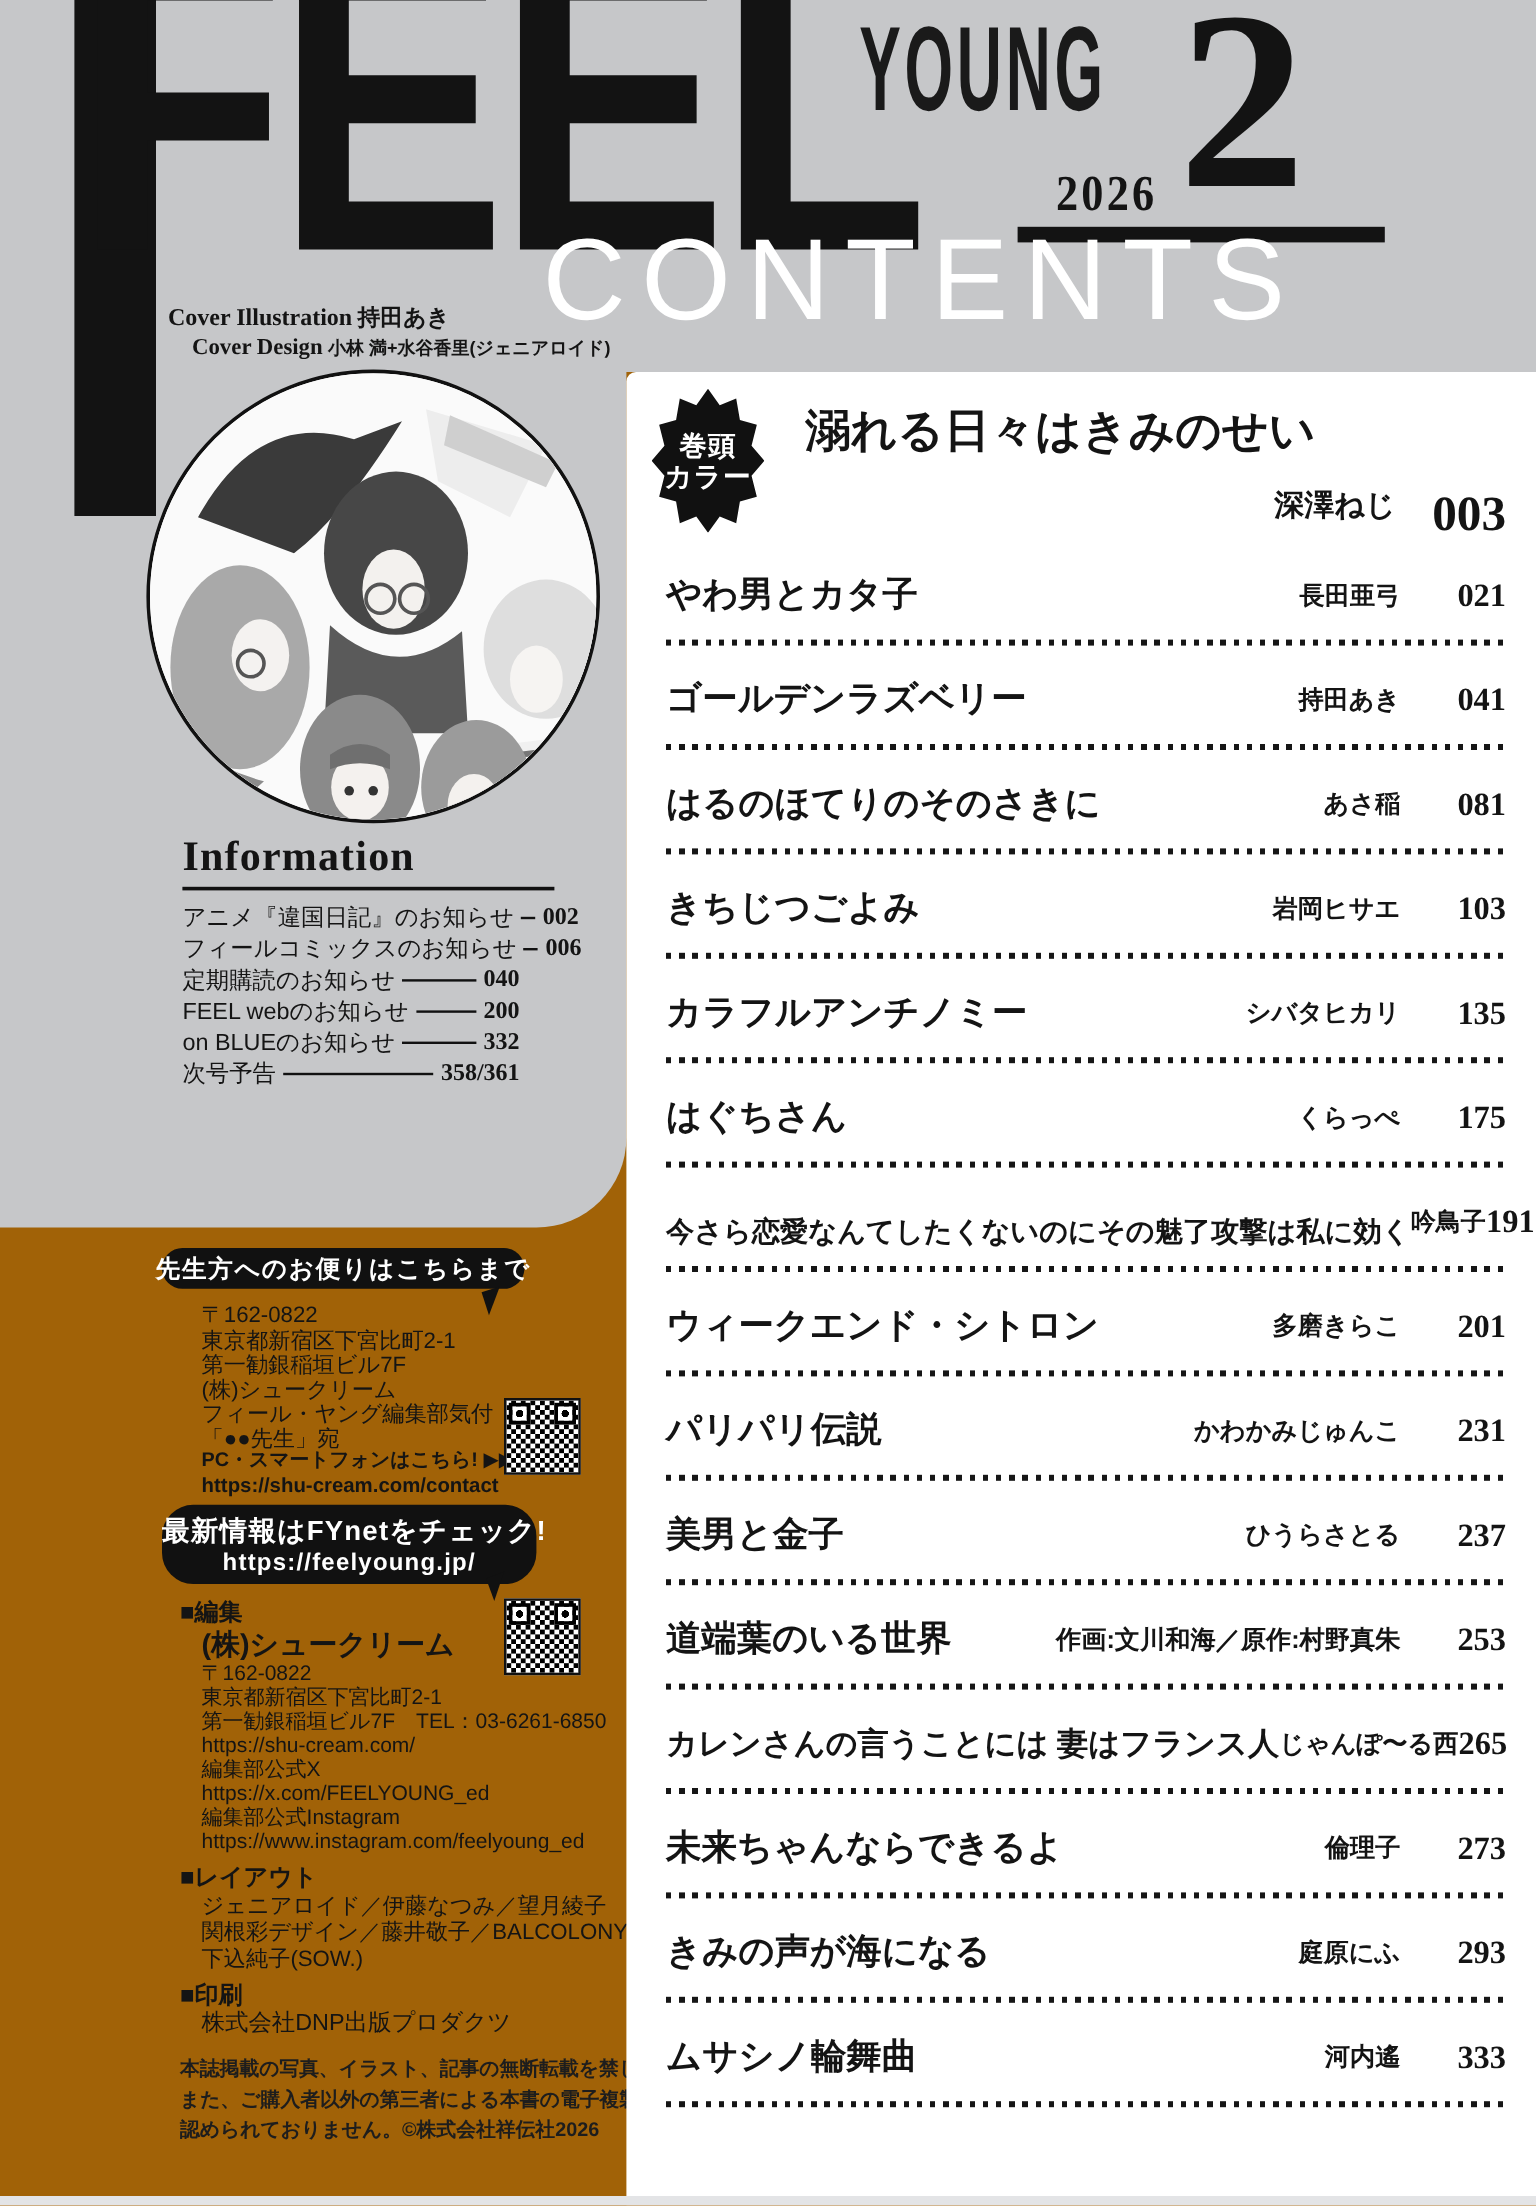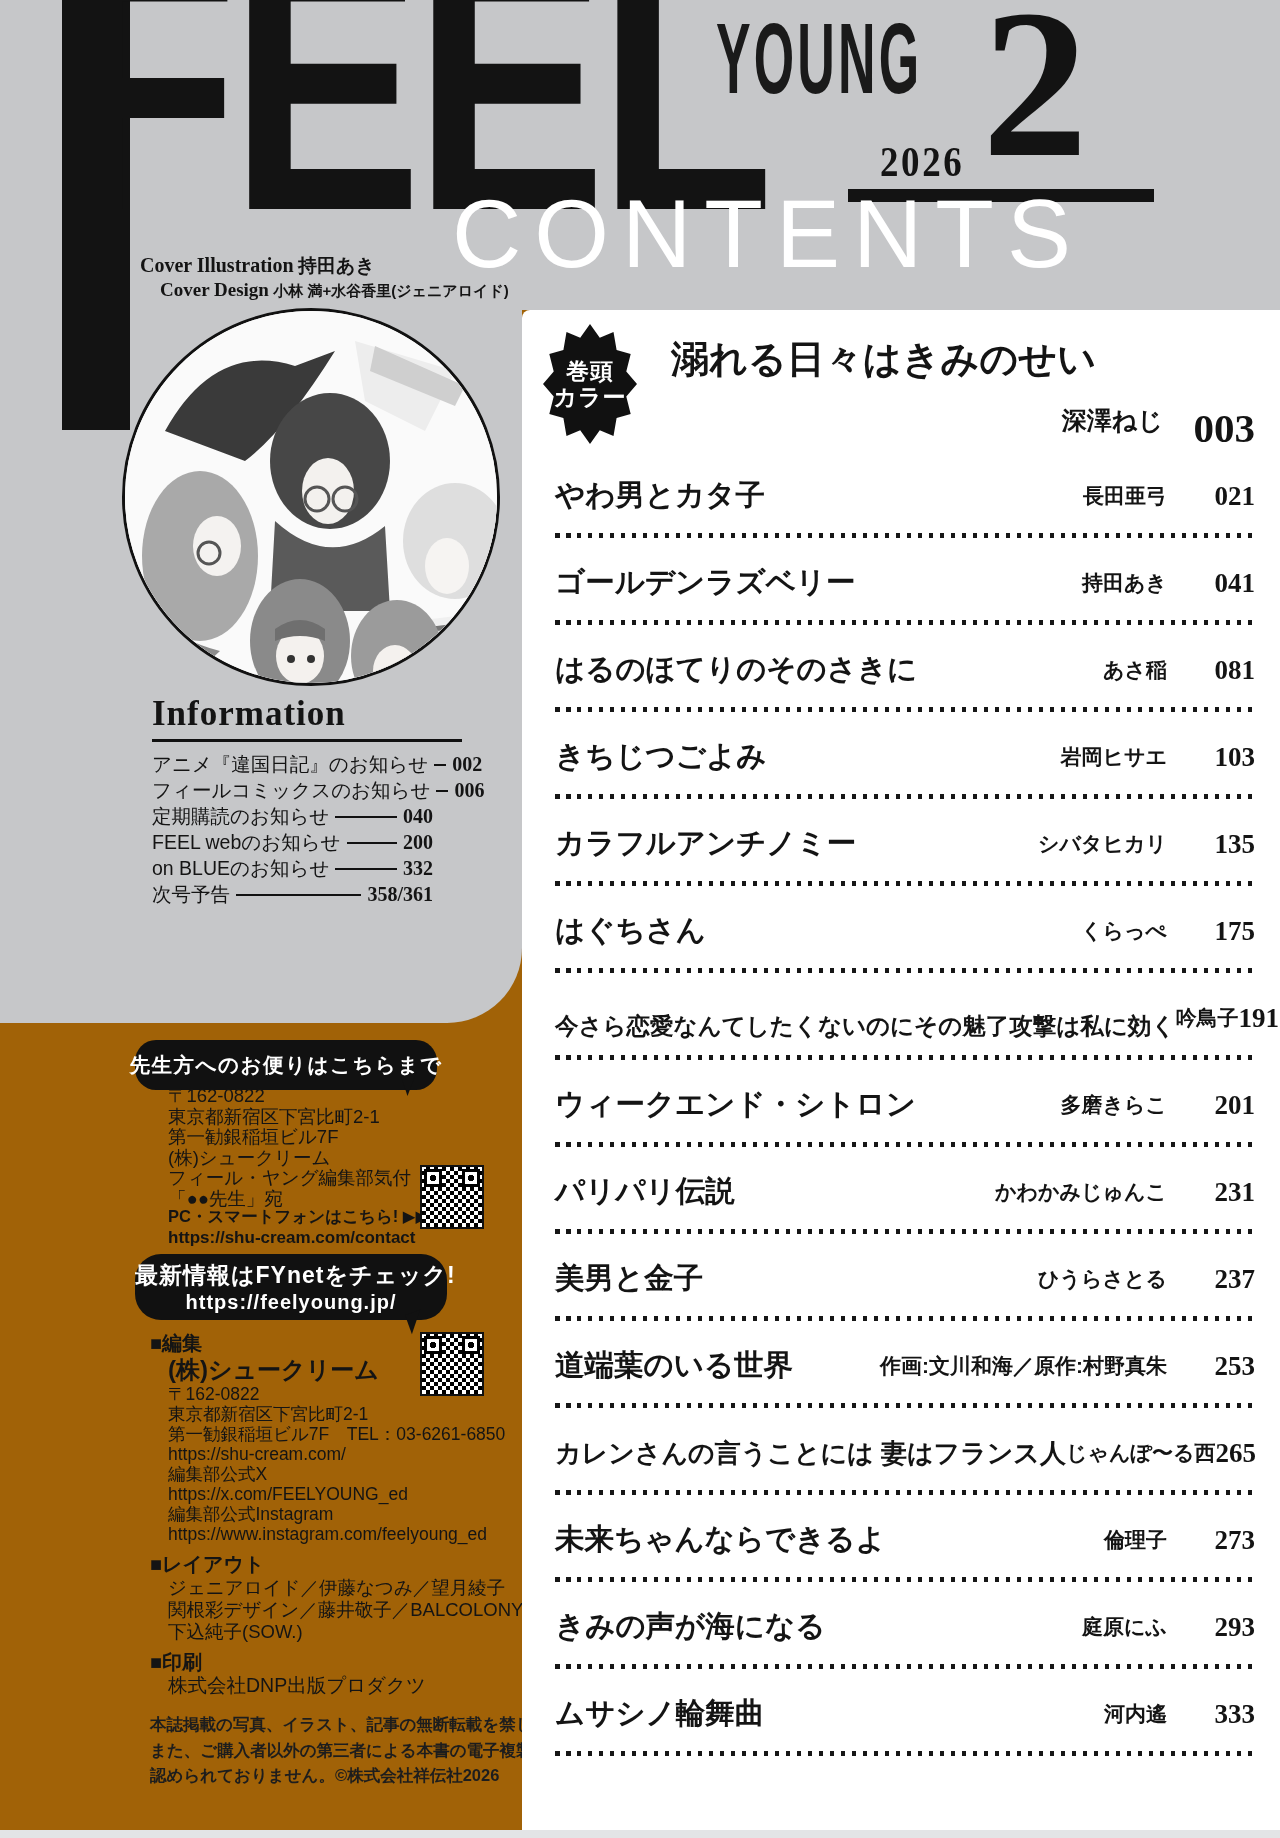--- a/index.html
+++ b/index.html
@@ -32,21 +32,21 @@
   .illus{position:absolute;left:122px;top:308px;width:372px;height:372px;border-radius:50%;
          border:3px solid #111;background:#fbfbfb;overflow:hidden;}
   
   .info{position:absolute;left:152px;top:694px;width:312px;}
   .info-h{font-family:"Liberation Serif","DejaVu Serif",serif;font-weight:700;font-size:35px;letter-spacing:1px;}
   .info-rule{width:310px;height:3px;background:#111;margin-top:5px;margin-bottom:9px;}
   .info-item{width:281px;display:flex;align-items:center;height:26px;font-size:19.5px;white-space:nowrap;}
   .info-leader{flex:1;border-top:2px solid #111;margin:0 6px;transform:translateY(1px);min-width:12px;}
   .info-page{font-family:"Liberation Serif","DejaVu Serif",serif;font-weight:700;font-size:20px;}
   
-  .banner1{position:absolute;left:135px;top:1040px;width:302px;height:50px;background:#111;border-radius:21px;
+  .banner1{position:absolute;left:135px;top:1040px;width:302px;height:34px;background:#111;border-radius:21px;
            color:#fff;display:flex;align-items:center;justify-content:center;font-size:20.5px;font-weight:700;
            letter-spacing:1.5px;white-space:nowrap;}
   .tail{position:absolute;width:0;height:0;border-top:20px solid #111;border-right:16px solid transparent;}
   .tail1{left:404px;top:1074px;transform:rotate(-18deg);}
   .addr{position:absolute;left:168px;top:1086px;font-size:18.5px;line-height:20.5px;}
   .pcline{position:absolute;left:168px;top:1206px;font-size:16.5px;font-weight:700;white-space:nowrap;}
   .contacturl{position:absolute;left:168px;top:1228px;font-size:17px;font-weight:700;}
   .qr{position:absolute;width:60px;height:60px;border:2px solid #111;background:#fff;
       background-image:conic-gradient(#000 25%,#fff 0 50%,#000 0 75%,#fff 0);background-size:8px 8px;}
   .qr::before,.qr::after{content:"";position:absolute;width:12px;height:12px;border:3px solid #000;

